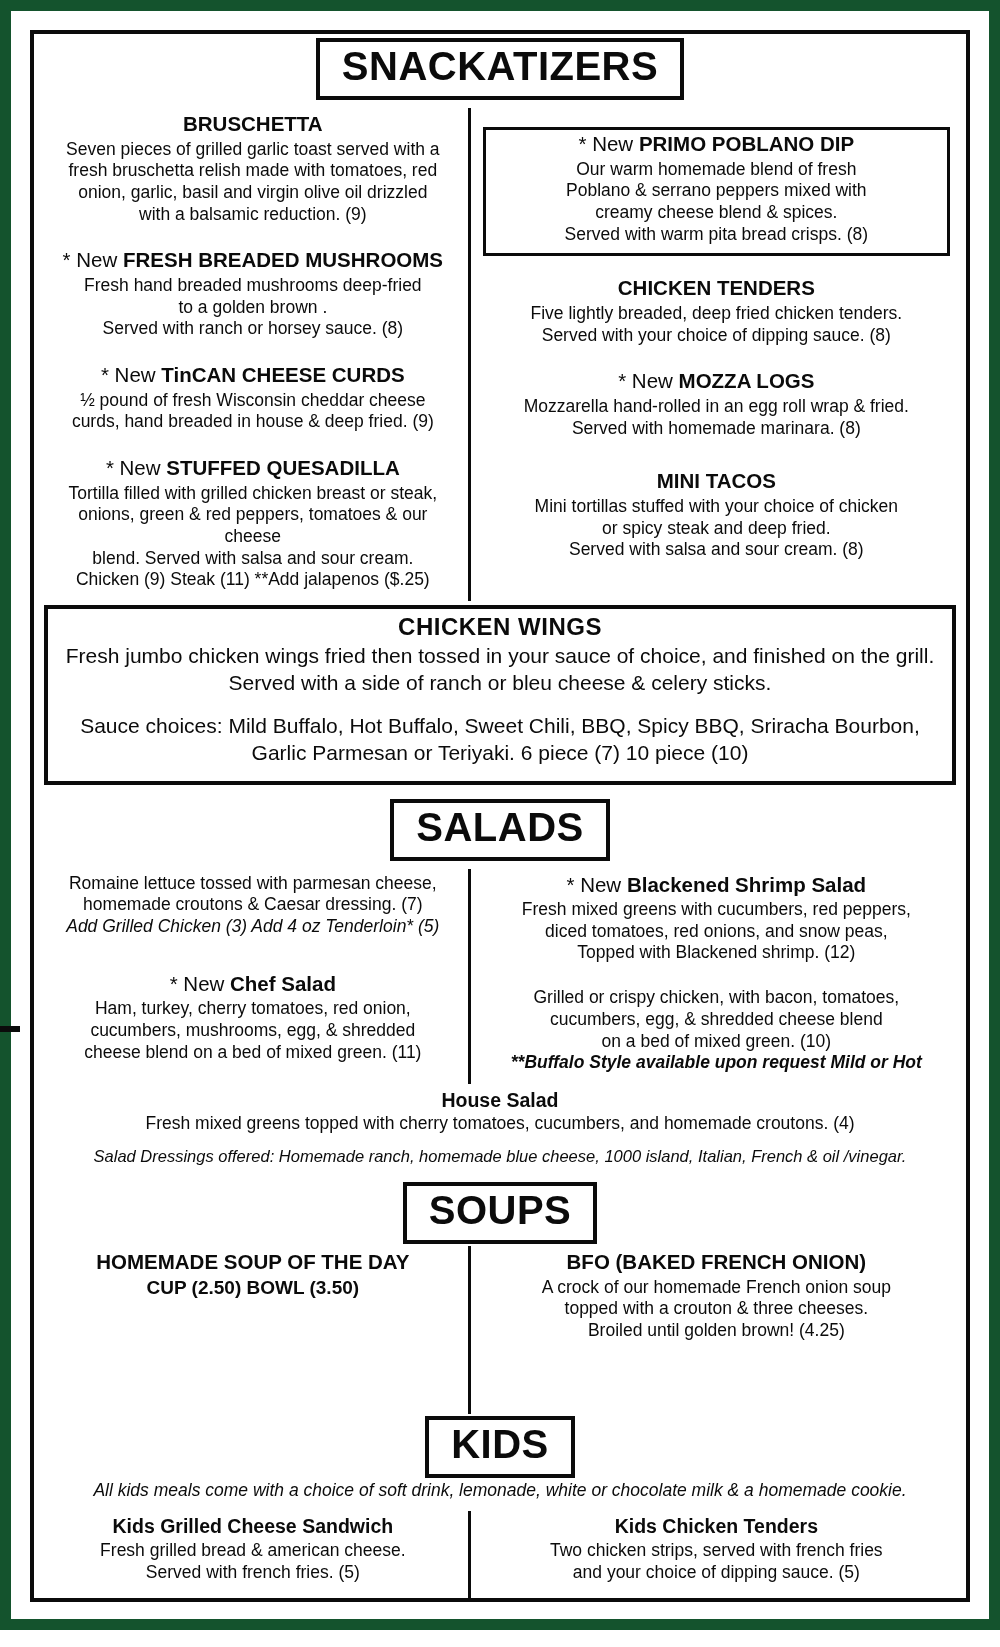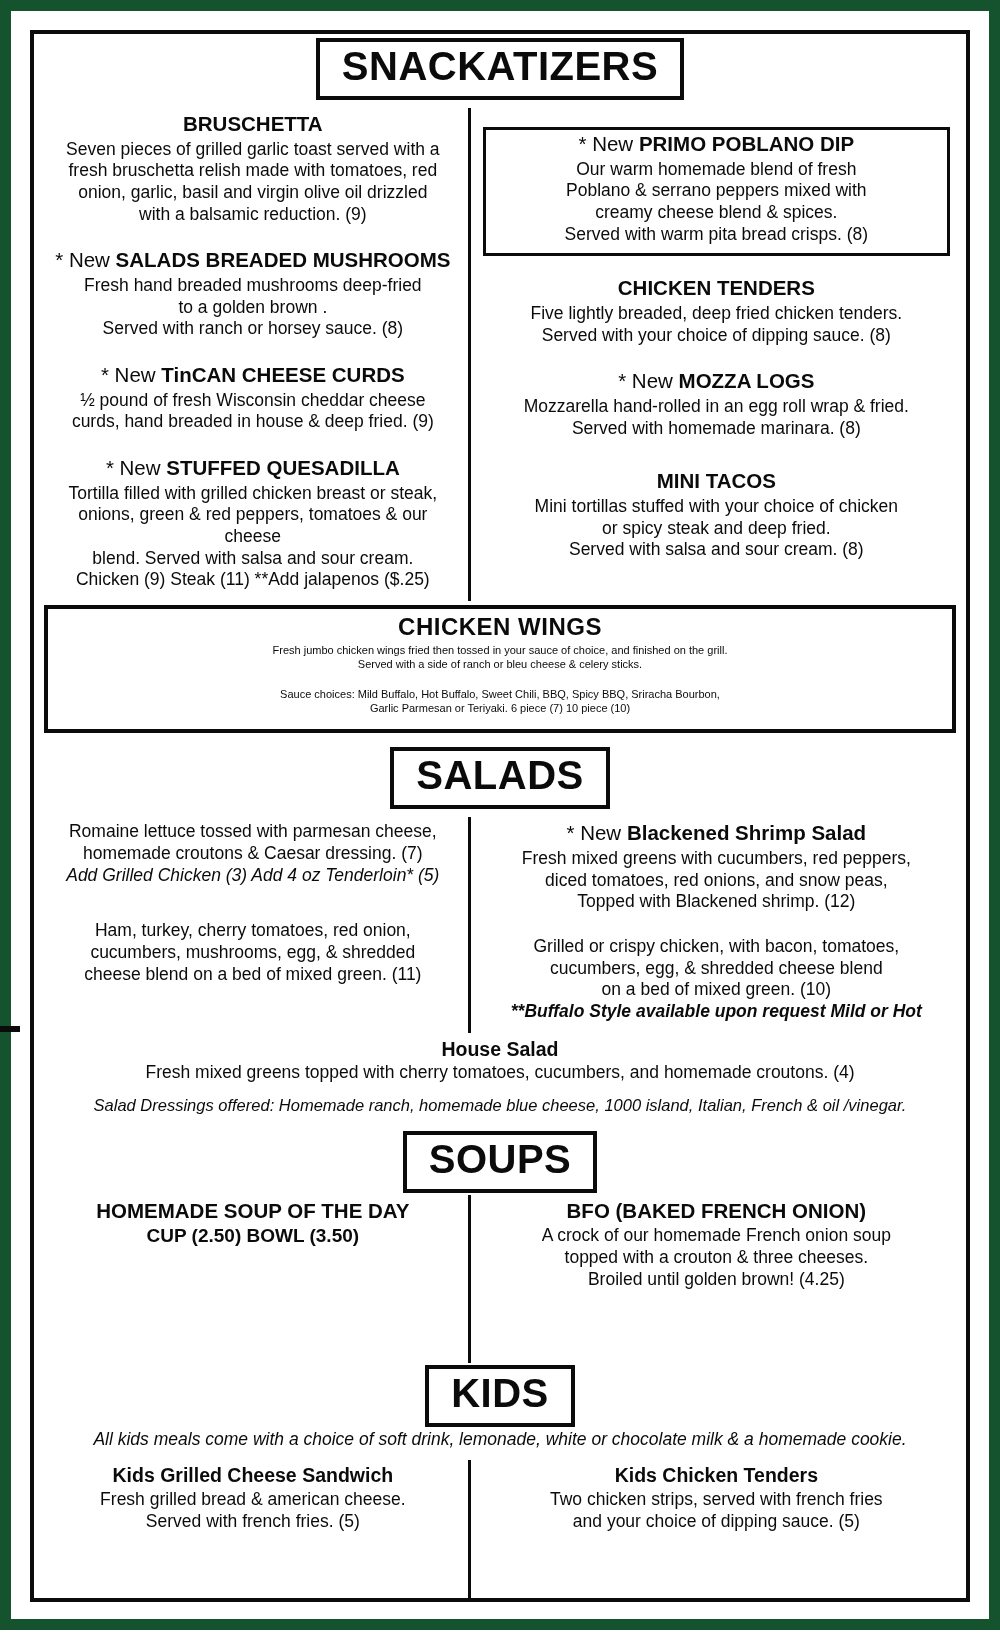--- a/index.html
+++ b/index.html
@@ -50,21 +50,21 @@
   .italic { font-style: italic; }
   .bold-italic { font-style: italic; font-weight: 700; }
 
   .wings-box {
     border: 4px solid #0b0b0b;
     margin: 4px 6px 0 6px;
     padding: 4px 10px 14px 10px;
     text-align: center;
   }
   .wings-title { font-size: 24px; font-weight: 700; letter-spacing: 0.5px; margin-bottom: 2px; }
-  .wings-desc, .wings-sauces { font-size: 11px; line-height: 1.28; white-space: pre-line; }
+  .wings-desc, .wings-sauces { font-size: 21px; line-height: 1.28; white-space: pre-line; }
   .wings-sauces { margin-top: 16px; }
 
   .centered-block { text-align: center; margin-top: 4px; }
   .house-title { font-size: 19.5px; font-weight: 700; line-height: 1.25; }
   .house-desc { font-size: 17.5px; line-height: 1.3; }
   .dressings { font-style: italic; font-size: 16.5px; margin-top: 12px; }
 
   .soups-grid .col { min-height: 168px; }
   .soup-price { font-size: 19px; font-weight: 700; margin-top: 2px; }
 
@@ -92,21 +92,21 @@
 
           <div class="item">
             <div class="item-title"><span class="prefix"></span><span class="iname">BRUSCHETTA</span></div>
             <div class="item-desc">Seven pieces of grilled garlic toast served with a
 fresh bruschetta relish made with tomatoes, red
 onion, garlic, basil and virgin olive oil drizzled
 with a balsamic reduction. (9)</div>
           </div>
 
           <div class="item">
-            <div class="item-title"><span class="prefix">* New </span><span class="iname">SALADS BREADED MUSHROOMS</span></div>
+            <div class="item-title"><span class="prefix">* New </span><span class="iname">FRESH BREADED MUSHROOMS</span></div>
             <div class="item-desc">Fresh hand breaded mushrooms deep-fried
 to a golden brown .
 Served with ranch or horsey sauce.  (8)</div>
           </div>
 
           <div class="item">
             <div class="item-title"><span class="prefix">* New </span><span class="iname">TinCAN CHEESE CURDS</span></div>
             <div class="item-desc">½ pound of fresh Wisconsin cheddar cheese
 curds, hand breaded in house &amp; deep fried. (9)</div>
           </div>
@@ -167,20 +167,21 @@
       <div class="two-col">
         <div class="col col-left">
 
           <div class="item">
             <div class="item-desc">Romaine lettuce tossed with parmesan cheese,
 homemade croutons &amp; Caesar dressing. (7)</div>
             <div class="item-desc italic">Add Grilled Chicken (3)  Add 4 oz Tenderloin* (5)</div>
           </div>
 
           <div class="item" style="margin-top:34px;">
+            <div class="item-title"><span class="prefix">* New </span><span class="iname">Chef Salad</span></div>
             <div class="item-desc">Ham, turkey, cherry tomatoes, red onion,
 cucumbers, mushrooms, egg, &amp; shredded
 cheese blend on a bed of mixed green.  (11)</div>
           </div>
 
         </div>
         <div class="col col-right">
 
           <div class="item">
             <div class="item-title"><span class="prefix">* New </span><span class="iname">Blackened Shrimp Salad</span></div>

